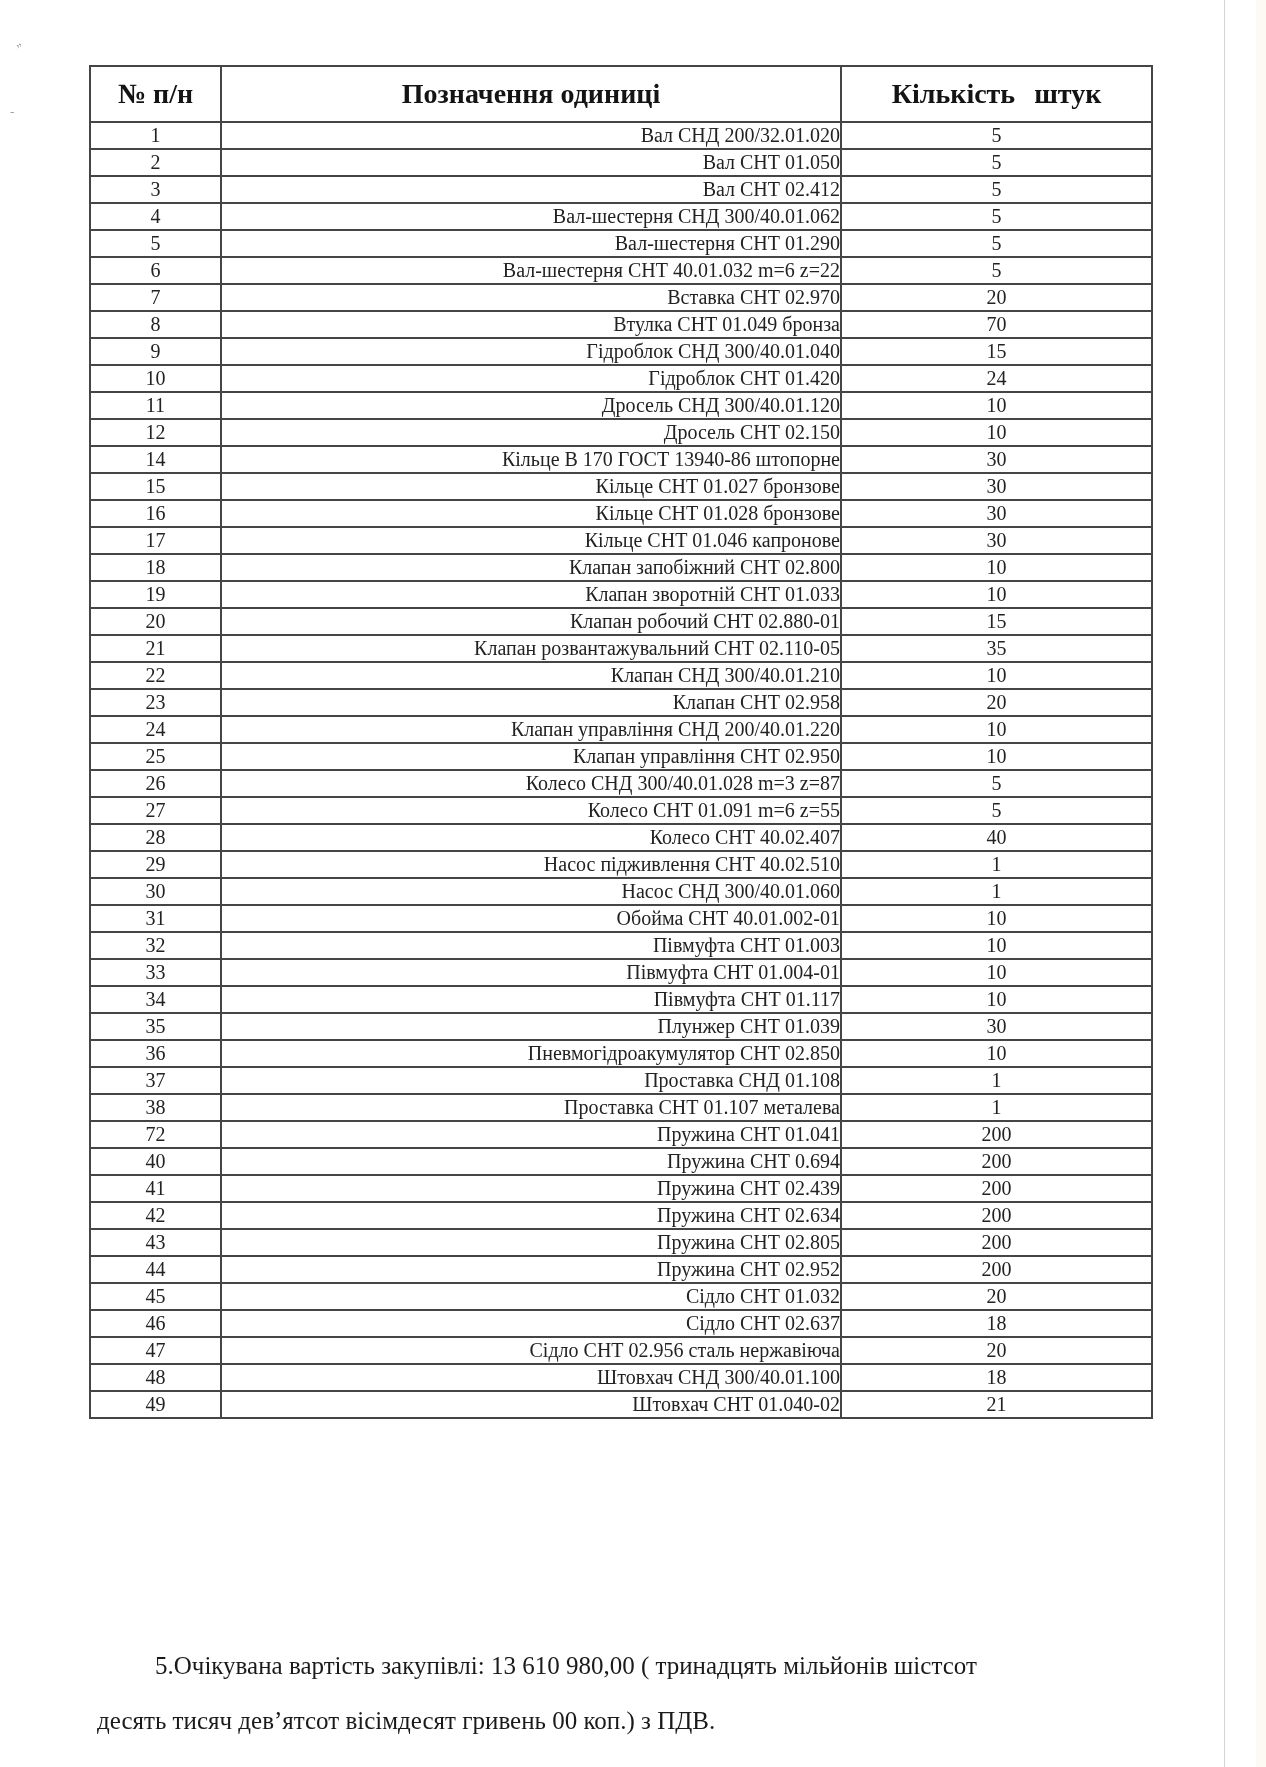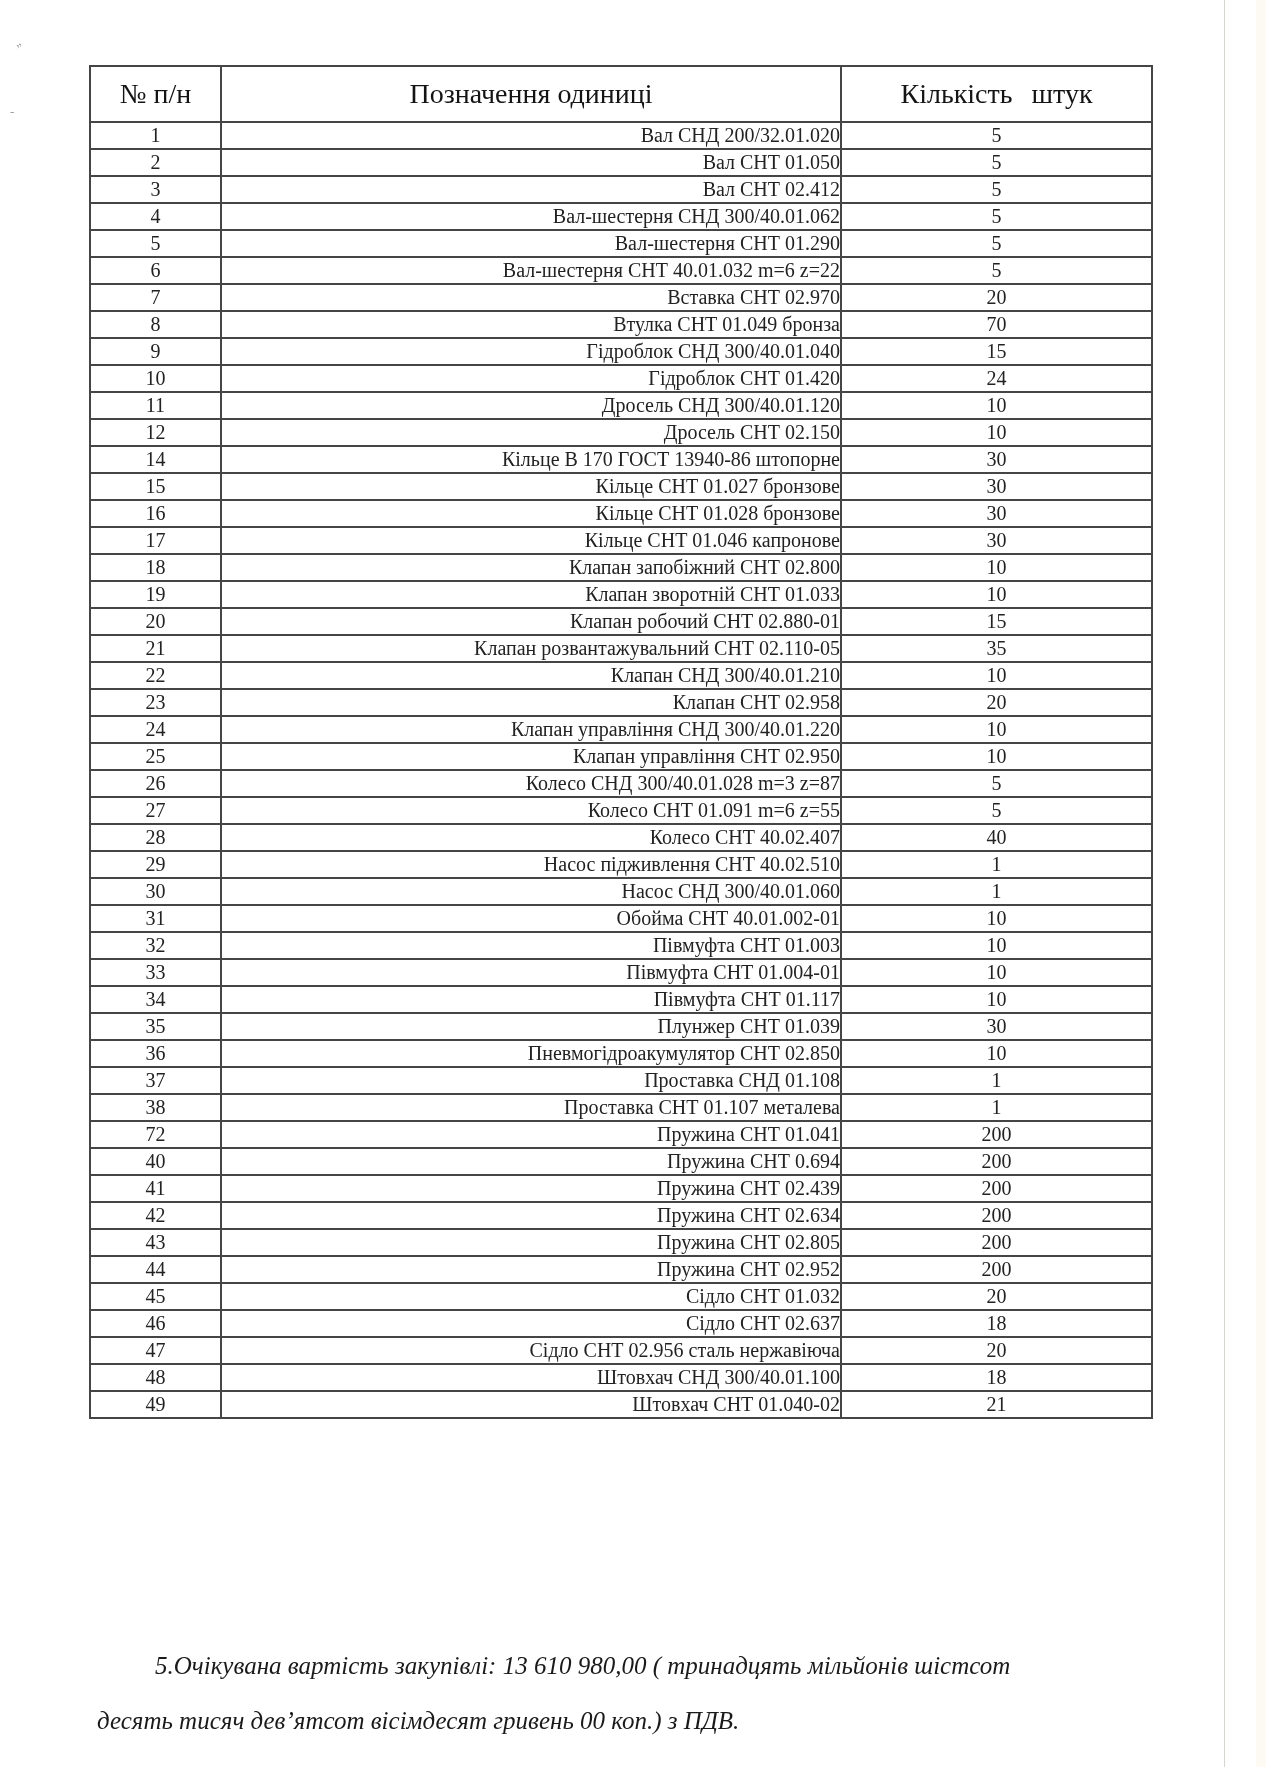--- a/index.html
+++ b/index.html
@@ -56,21 +56,21 @@
 
   table.doc-table th,
   table.doc-table td {
     border: 2px solid #454545;
     padding: 0;
     background: #ffffff;
   }
   table.doc-table thead th {
     height: 54px;
     font-size: 28px;
-    font-weight: normal;
+    font-weight: bold;
     color: #141414;
     text-align: center;
     vertical-align: middle;
   }
   table.doc-table thead th.qty-head { word-spacing: 12px; }
 
   table.doc-table tbody td {
     height: 25px;
     font-size: 20px;
     line-height: 25px;
@@ -82,21 +82,20 @@
   td.cell-qty { text-align: center; }
 
   .footer-para {
     position: absolute;
     left: 97px;
     top: 1638px;
     width: 1050px;
     font-size: 25px;
     line-height: 55px;
     color: #1a1a1a;
-    font-style: italic;
   }
   .footer-para .line1 { text-indent: 58px; }
 </style>
 </head>
 <body>
 
 <div class="page">
 
   <span class="artifact a1">„</span>
   <span class="artifact a2">-</span>
@@ -222,21 +221,21 @@
           <td class="cell-name">Клапан СНД 300/40.01.210</td>
           <td class="cell-qty">10</td>
         </tr>
         <tr>
           <td class="cell-num">23</td>
           <td class="cell-name">Клапан СНТ 02.958</td>
           <td class="cell-qty">20</td>
         </tr>
         <tr>
           <td class="cell-num">24</td>
-          <td class="cell-name">Клапан управління СНД 300/40.01.220</td>
+          <td class="cell-name">Клапан управління СНД 200/40.01.220</td>
           <td class="cell-qty">10</td>
         </tr>
         <tr>
           <td class="cell-num">25</td>
           <td class="cell-name">Клапан управління СНТ 02.950</td>
           <td class="cell-qty">10</td>
         </tr>
         <tr>
           <td class="cell-num">26</td>
           <td class="cell-name">Колесо СНД 300/40.01.028 m=3 z=87</td>

